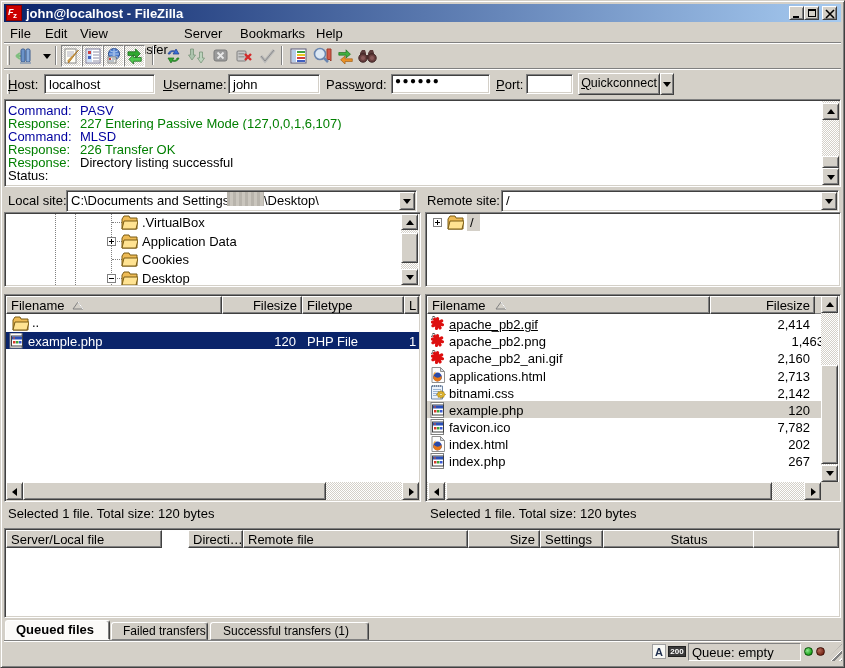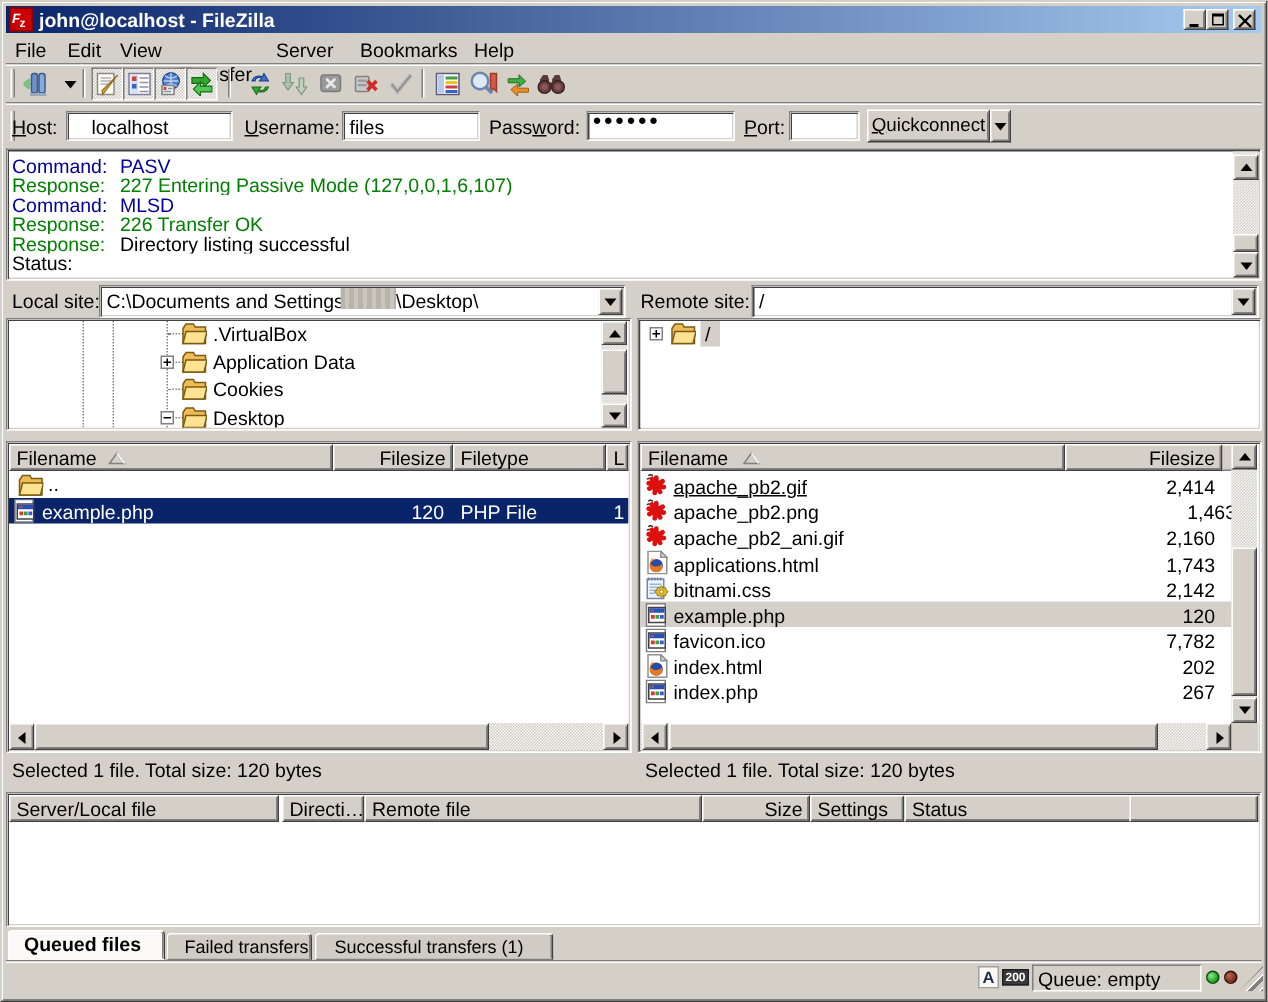--- a/index.html
+++ b/index.html
@@ -193,24 +193,24 @@
       <circle cx="14" cy="10" r="2" fill="#8a5a5a"></circle>
       <rect x="8.5" y="7" width="2" height="4" fill="#4a2a2a"></rect>
     </svg>
 </div>
 <div class="ab" style="left:4px;top:68px;width:837px;height:2px;border-top:1px solid #808080;border-bottom:1px solid #fff;"></div>
 
 <div id="qc" class="ab" style="left:4px;top:70px;width:837px;height:28px;">
 <div class="ab" style="left:3px;top:4px;width:3px;height:20px;border-left:1px solid #fff;border-right:1px solid #808080;"></div>
 <div class="ab" style="left:4px;top:7px;"><u>H</u>ost:</div>
 <div class="ab sunk" style="left:40px;top:4px;width:111px;height:20px;"></div>
-<div class="ab" style="left:45px;top:7px;margin-left:12px;">localhost</div>
+<div class="ab" style="left:45px;top:7px;">localhost</div>
 <div class="ab" style="left:159px;top:7px;"><u>U</u>sername:</div>
 <div class="ab sunk" style="left:224px;top:4px;width:92px;height:20px;"></div>
-<div class="ab" style="left:229px;top:7px;">files</div>
+<div class="ab" style="left:229px;top:7px;">john</div>
 <div class="ab" style="left:322px;top:7px;">Pass<u>w</u>ord:</div>
 <div class="ab sunk" style="left:387px;top:4px;width:99px;height:20px;"></div>
 <div class="ab" style="left:391px;top:5px;font-size:10px;letter-spacing:1.5px;">●●●●●●</div>
 <div class="ab" style="left:492px;top:7px;"><u>P</u>ort:</div>
 <div class="ab sunk" style="left:522px;top:4px;width:47px;height:20px;"></div>
 <div class="ab btn" style="left:574px;top:3px;width:82px;height:22px;text-align:center;font-size:12.5px;">
       <div style="margin-top:2px;"><u>Q</u>uickconnect</div>
     </div>
 <div class="ab btn" style="left:656px;top:3px;width:14px;height:22px;">
       <div class="tri-d ab" style="left:2px;top:8px;"></div>
@@ -402,21 +402,21 @@
     </svg>
 <div class="ab" style="left:22px;top:141px;">index.html</div>
 <svg class="ab" style="left:3px;top:157px;" width="16" height="16" viewBox="0 0 16 16">
       <use href="#php"></use>
     </svg>
 <div class="ab" style="left:22px;top:158px;">index.php</div>
 
 <div class="ab num" style="left:283px;top:21px;">2,414</div>
 <div class="ab num" style="left:297px;top:38px;text-align:right;">1,463</div>
 <div class="ab num" style="left:283px;top:55px;">2,160</div>
-<div class="ab num" style="left:283px;top:73px;">1,743</div>
+<div class="ab num" style="left:283px;top:73px;">2,713</div>
 <div class="ab num" style="left:283px;top:90px;">2,142</div>
 <div class="ab num" style="left:283px;top:107px;">120</div>
 <div class="ab num" style="left:283px;top:124px;">7,782</div>
 <div class="ab num" style="left:283px;top:141px;">202</div>
 <div class="ab num" style="left:283px;top:158px;">267</div>
 
 <div class="ab check" style="left:394px;top:0px;width:17px;height:186px;"></div>
 <div class="ab btn" style="left:394px;top:0px;width:17px;height:17px;">
       <div class="tri-u ab" style="left:4px;top:5px;"></div>
     </div>
@@ -433,26 +433,26 @@
       <div class="tri-r ab" style="left:6px;top:5px;"></div>
     </div>
 <div class="ab" style="left:394px;top:186px;width:18px;height:18px;background:#d4d0c8;"></div>
 </div>
 
 <div class="ab" style="left:8px;top:506px;">Selected 1 file. Total size: 120 bytes</div>
 <div class="ab" style="left:430px;top:506px;">Selected 1 file. Total size: 120 bytes</div>
 
 <div class="ab sunk" style="left:4px;top:528px;width:837px;height:90px;background:#fff;"></div>
 <div id="queue" class="ab" style="left:6px;top:530px;width:833px;height:86px;background:#fff;overflow:hidden;">
-<div class="ab hcell" style="left:0;top:0;width:180px;height:18px;">Server/Local file</div>
+<div class="ab hcell" style="left:0;top:0;width:156px;height:18px;">Server/Local file</div>
 <div class="ab hcell" style="left:182px;top:0;width:55px;height:18px;">Directi…</div>
 <div class="ab hcell" style="left:237px;top:0;width:225px;height:18px;">Remote file</div>
 <div class="ab hcell" style="left:462px;top:0;width:72px;height:18px;text-align:right;">Size</div>
 <div class="ab hcell" style="left:534px;top:0;width:63px;height:18px;">Settings</div>
-<div class="ab hcell" style="left:597px;top:0;width:172px;height:18px;">Status</div>
+<div class="ab hcell" style="left:597px;top:0;width:172px;height:18px;text-align:center;">Status</div>
 <div class="ab hcell" style="left:747px;top:0;width:86px;height:18px;"></div>
 </div>
 
 <div id="tabs" class="ab" style="left:0;top:620px;width:845px;height:20px;">
 <div class="ab" style="left:5px;top:0;width:105px;height:20px;background:#fbfaf8;border:1px solid;border-color:#fff #404040 #fbfaf8 #fff;border-radius:3px 3px 0 0;box-shadow:inset -1px 0 0 #808080;"></div>
 <div class="ab" style="left:16px;top:2px;font-weight:bold;">Queued files</div>
 <div class="ab" style="left:111px;top:2px;width:97px;height:18px;background:#d0ccc4;border:1px solid;border-color:#fff #404040 #808080 #fff;border-radius:3px 3px 0 0;box-shadow:inset -1px 0 0 #808080;"></div>
 <div class="ab" style="left:123px;top:4px;font-size:12px;">Failed transfers</div>
 <div class="ab" style="left:210px;top:2px;width:159px;height:18px;background:#d0ccc4;border:1px solid;border-color:#fff #404040 #808080 #fff;border-radius:3px 3px 0 0;box-shadow:inset -1px 0 0 #808080;"></div>
 <div class="ab" style="left:223px;top:4px;font-size:12px;">Successful transfers (1)</div>

